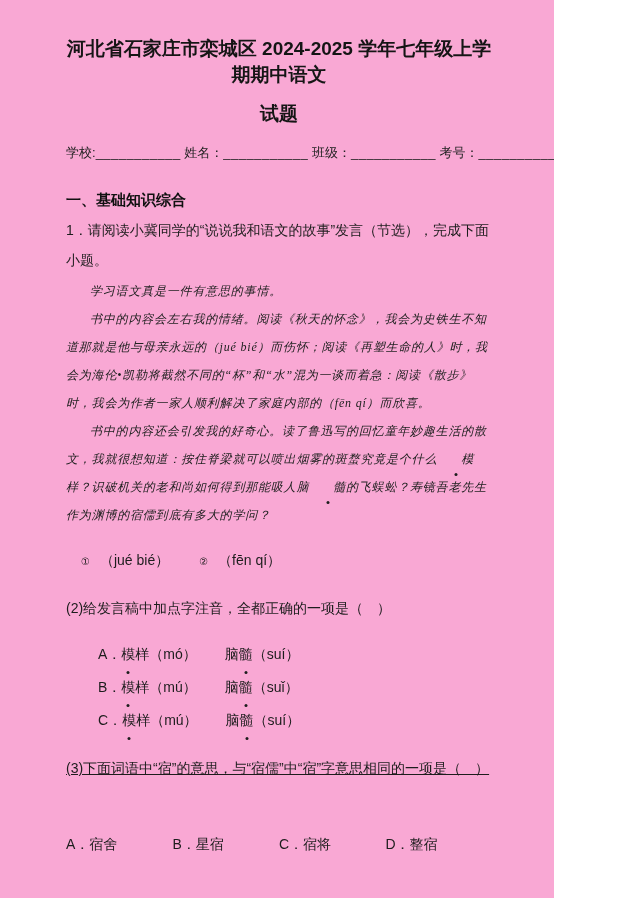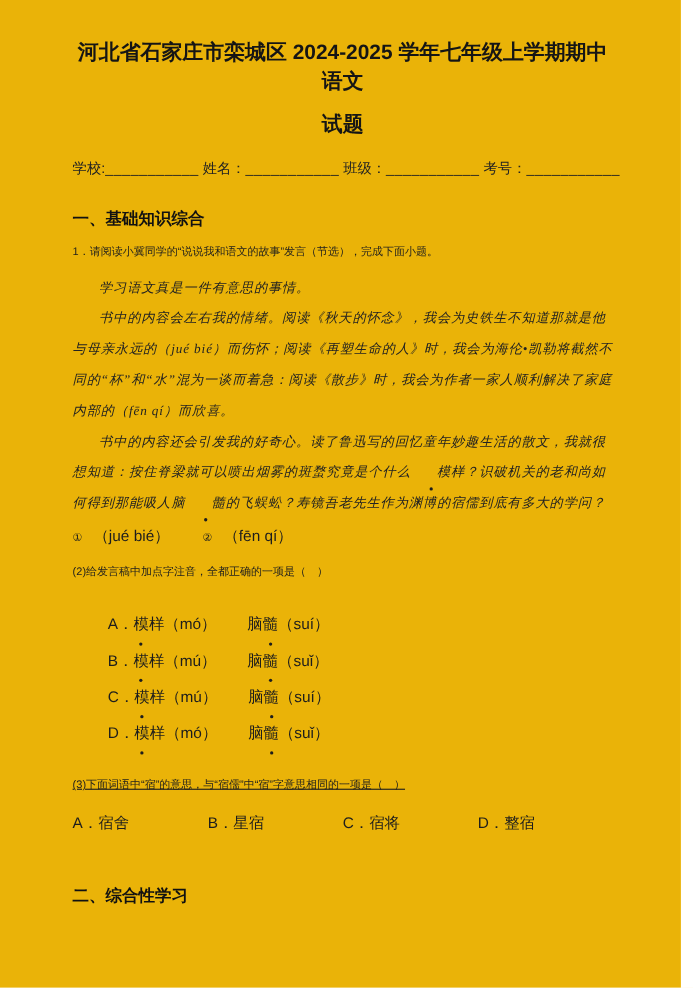--- a/index.html
+++ b/index.html
@@ -1,21 +1,21 @@
 <!DOCTYPE html>
 <html lang="zh"><head>
 <meta charset="utf-8">
 <style>
   html, body { margin: 0; padding: 0; background: #ffffff; }
   .page {
     position: relative;
-    width: 619px;
+    width: 554px;
     height: 898px;
     box-sizing: border-box;
-    background: #eab308;
+    background: #f9a8d4;
     color: #1d1d1d;
     padding: 36px 62px 0 66px;
     font-family: "Liberation Sans", "DejaVu Sans", sans-serif;
     font-size: 14px;
     overflow: hidden;
   }
   .title { text-align: center; font-weight: bold; font-size: 19px; color: #151515; }
   .title-line { line-height: 26px; }
   .title-line + .title-line { margin-top: 13px; }
 
@@ -30,49 +30,49 @@
   .student-info .field { display: inline-block; }
   .student-info .blank { letter-spacing: 0.5px; }
 
   .section-heading {
     font-weight: bold;
     font-size: 15px;
     color: #111;
     margin-top: 26px;
     line-height: 22px;
   }
-  .q-text { margin: 0; line-height: 30px; font-size: 10px; }
+  .q-text { margin: 0; line-height: 30px; font-size: 14px; }
   .q-intro { margin-top: 4px; }
 
   
   .passage { margin-top: 2px; }
   .passage p {
     margin: 0;
     font-family: "Liberation Serif", "DejaVu Serif", serif;
     font-style: italic;
     font-size: 12px;
     line-height: 28px;
     letter-spacing: 0.8px;
     text-indent: 2em;
     color: #222;
   }
 
-  .pinyin-line { margin: 0; line-height: 32px; font-size: 14px; }
+  .pinyin-line { margin: 15px; line-height: 32px; font-size: 14px; }
   .pinyin-line .circ { font-size: 10px; margin-right: 10px; }
   .pinyin-line .pinyin { margin-right: 26px; }
 
   .opts-v { margin: 15px; }
   .opts-v p { margin: 0; line-height: 33px; padding-left: 17px; }
 
   .opts-h {
     display: flex;
     line-height: 32px;
     margin-top: 2px;
   }
-  .opts-h span { width: 25%; }
+  .opts-h span { width: 25%; margin-top: 42px; }
 
   .sub3 { margin-top: 2px; line-height: 32px; text-decoration: underline; }
   .sec2-heading { margin-top: 40px; }
 
   
   .em-dot { position: relative; display: inline-block; }
   .em-dot::after {
     content: "";
     position: absolute;
     left: 50%;
@@ -116,21 +116,20 @@
     <span class="circ">①</span><span class="pinyin">（jué bié）</span>
     <span class="circ">②</span><span class="pinyin">（fēn qí）</span>
   </p>
 
   <p class="q-text">(2)给发言稿中加点字注音，全都正确的一项是（　）</p>
 
   <div class="opts-v">
     <p><span>A．</span><span class="em-dot">模</span><span>样（mó）　　脑</span><span class="em-dot">髓</span><span>（suí）</span></p>
     <p><span>B．</span><span class="em-dot">模</span><span>样（mú）　　脑</span><span class="em-dot">髓</span><span>（suǐ）</span></p>
     <p><span>C．</span><span class="em-dot">模</span><span>样（mú）　　脑</span><span class="em-dot">髓</span><span>（suí）</span></p>
-    <p><span>D．</span><span class="em-dot">模</span><span>样（mó）　　脑</span><span class="em-dot">髓</span><span>（suǐ）</span></p>
   </div>
 
   <p class="q-text sub3">(3)下面词语中“宿”的意思，与“宿儒”中“宿”字意思相同的一项是（　）</p>
 
   <div class="opts-h">
     <span>A．宿舍</span>
     <span>B．星宿</span>
     <span>C．宿将</span>
     <span>D．整宿</span>
   </div>

